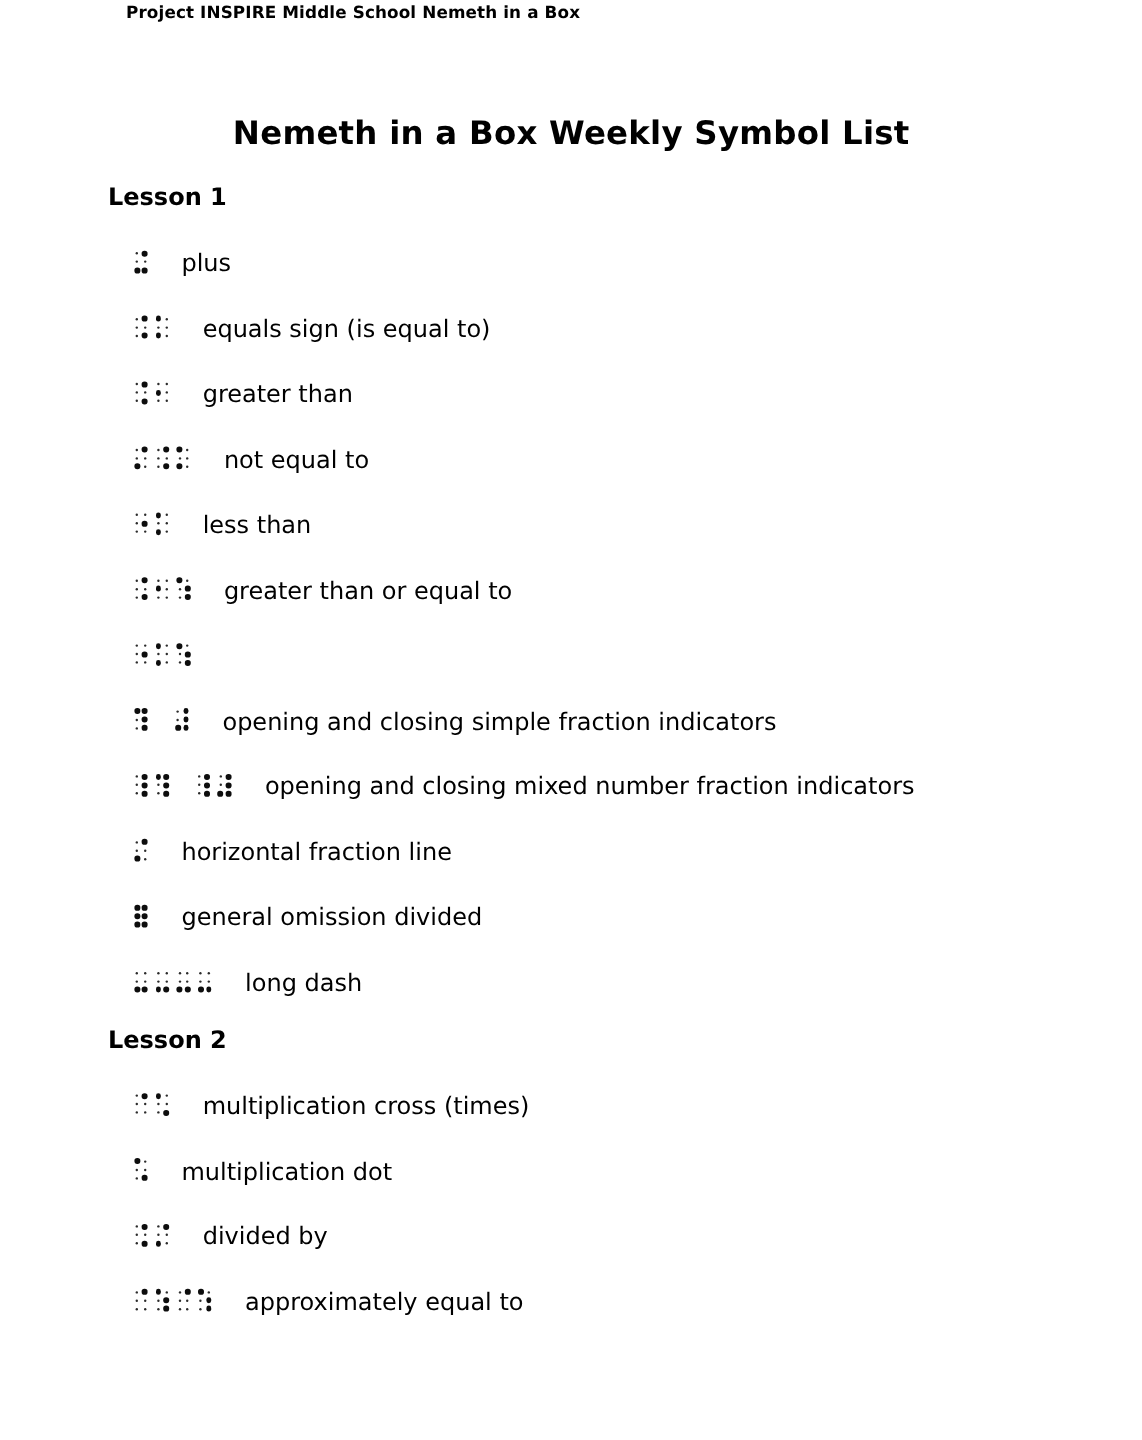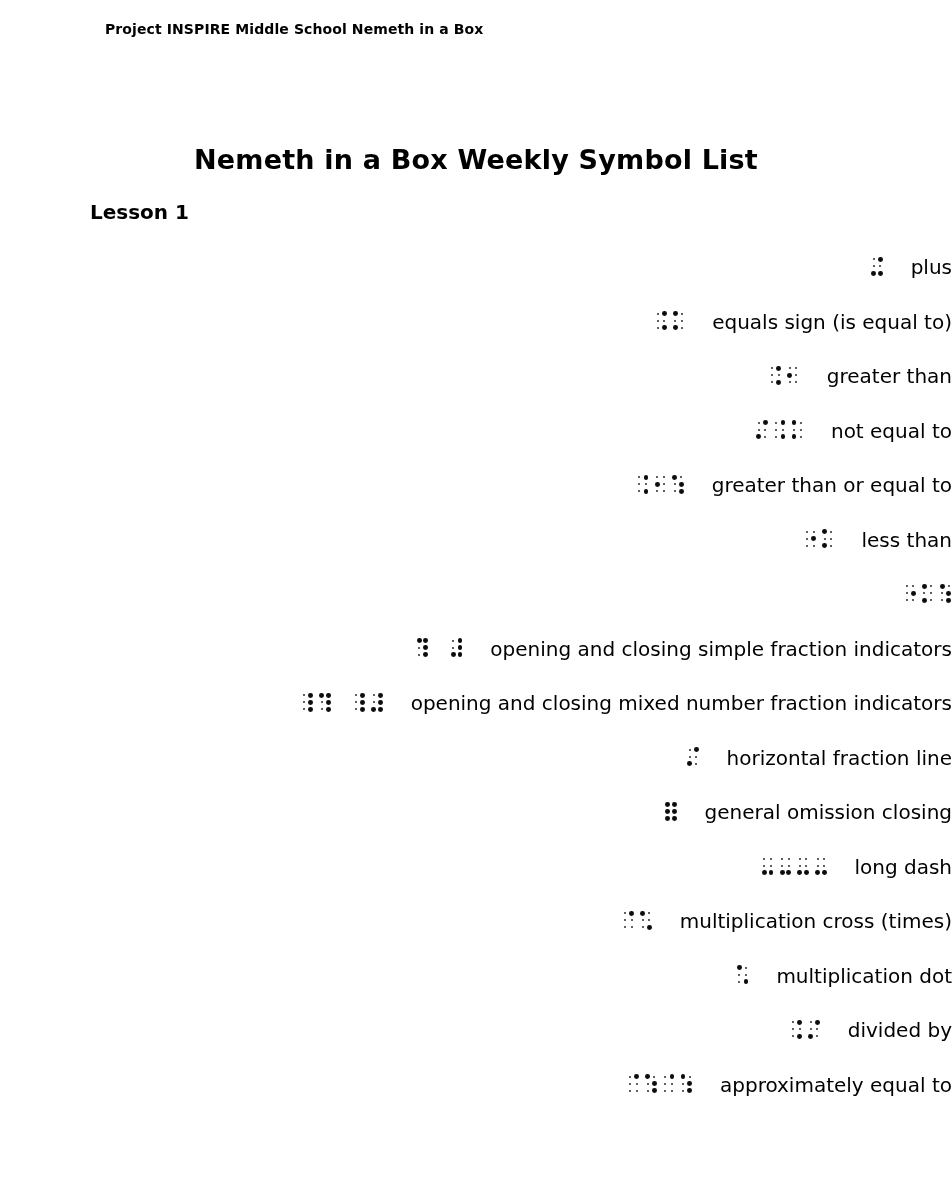--- a/index.html
+++ b/index.html
@@ -4,42 +4,41 @@
 <style>
   * { margin:0; padding:0; box-sizing:border-box; }
   html,body { background:#ffffff; }
   body {
     width:952px; height:1200px; overflow:hidden;
     font-family:"DejaVu Sans","Liberation Sans",sans-serif;
     color:#000;
     position:relative;
   }
   .doc-header {
-    padding:21px 0 0 105px;
+    padding:3px 0 0 105px;
     font-size:14px; font-weight:bold; line-height:17px;
     letter-spacing:0.1px;
   }
   .doc-title {
-    margin-top:106px;
+    margin-top:76px;
     text-align:center;
     font-size:27px; font-weight:bold; line-height:32px;
     letter-spacing:0.2px;
   }
   .lesson-section .lesson-heading {
     margin:25px 0 16px 90px;
     font-size:20px; font-weight:bold; line-height:23px;
   }
   .lesson-section + .lesson-section .lesson-heading {
     margin-top:9px;
   }
   .symbol-row {
     height:54.5px;
     display:flex; align-items:center;
     padding-left:111px;
-    justify-content:flex-end;
   }
   .symbol-label {
     font-size:20px; line-height:24px;
     margin-left:27px;
     white-space:nowrap;
   }
   .braille-cells {
     display:flex; align-items:center;
     gap:4.5px;
     position:relative; top:-1px;
@@ -147,20 +146,41 @@
             <span class="braille-dot on"></span>
             <span class="braille-dot off"></span>
           </span>
         </span>
         <span class="symbol-label">not equal to</span>
       </div>
       <div class="symbol-row">
         <span class="braille-cells">
           <span class="braille-cell">
             <span class="braille-dot off"></span>
+            <span class="braille-dot off"></span>
+            <span class="braille-dot off"></span>
+            <span class="braille-dot on"></span>
+            <span class="braille-dot off"></span>
+            <span class="braille-dot off"></span>
+          </span>
+          <span class="braille-cell">
+            <span class="braille-dot on"></span>
+            <span class="braille-dot off"></span>
+            <span class="braille-dot off"></span>
+            <span class="braille-dot off"></span>
+            <span class="braille-dot on"></span>
+            <span class="braille-dot off"></span>
+          </span>
+        </span>
+        <span class="symbol-label">less than</span>
+      </div>
+      <div class="symbol-row">
+        <span class="braille-cells">
+          <span class="braille-cell">
+            <span class="braille-dot off"></span>
             <span class="braille-dot on"></span>
             <span class="braille-dot off"></span>
             <span class="braille-dot off"></span>
             <span class="braille-dot off"></span>
             <span class="braille-dot on"></span>
           </span>
           <span class="braille-cell">
             <span class="braille-dot off"></span>
             <span class="braille-dot off"></span>
             <span class="braille-dot on"></span>
@@ -190,41 +210,20 @@
             <span class="braille-dot off"></span>
           </span>
           <span class="braille-cell">
             <span class="braille-dot on"></span>
             <span class="braille-dot off"></span>
             <span class="braille-dot off"></span>
             <span class="braille-dot off"></span>
             <span class="braille-dot on"></span>
             <span class="braille-dot off"></span>
           </span>
-        </span>
-        <span class="symbol-label">less than</span>
-      </div>
-      <div class="symbol-row">
-        <span class="braille-cells">
-          <span class="braille-cell">
-            <span class="braille-dot off"></span>
-            <span class="braille-dot off"></span>
-            <span class="braille-dot off"></span>
-            <span class="braille-dot on"></span>
-            <span class="braille-dot off"></span>
-            <span class="braille-dot off"></span>
-          </span>
-          <span class="braille-cell">
-            <span class="braille-dot on"></span>
-            <span class="braille-dot off"></span>
-            <span class="braille-dot off"></span>
-            <span class="braille-dot off"></span>
-            <span class="braille-dot on"></span>
-            <span class="braille-dot off"></span>
-          </span>
           <span class="braille-cell">
             <span class="braille-dot on"></span>
             <span class="braille-dot off"></span>
             <span class="braille-dot off"></span>
             <span class="braille-dot on"></span>
             <span class="braille-dot off"></span>
             <span class="braille-dot on"></span>
           </span>
         </span>
       </div>
@@ -305,21 +304,21 @@
         <span class="braille-cells">
           <span class="braille-cell">
             <span class="braille-dot on"></span>
             <span class="braille-dot on"></span>
             <span class="braille-dot on"></span>
             <span class="braille-dot on"></span>
             <span class="braille-dot on"></span>
             <span class="braille-dot on"></span>
           </span>
         </span>
-        <span class="symbol-label">general omission closing</span>
+        <span class="symbol-label">general omission divided</span>
       </div>
       <div class="symbol-row">
         <span class="braille-cells">
           <span class="braille-cell">
             <span class="braille-dot off"></span>
             <span class="braille-dot off"></span>
             <span class="braille-dot off"></span>
             <span class="braille-dot off"></span>
             <span class="braille-dot on"></span>
             <span class="braille-dot on"></span>
@@ -346,20 +345,21 @@
             <span class="braille-dot off"></span>
             <span class="braille-dot off"></span>
             <span class="braille-dot on"></span>
             <span class="braille-dot on"></span>
           </span>
         </span>
         <span class="symbol-label">long dash</span>
       </div>
     </div>
     <div class="lesson-section">
+      <div class="lesson-heading">Lesson 2</div>
       <div class="symbol-row">
         <span class="braille-cells">
           <span class="braille-cell">
             <span class="braille-dot off"></span>
             <span class="braille-dot on"></span>
             <span class="braille-dot off"></span>
             <span class="braille-dot off"></span>
             <span class="braille-dot off"></span>
             <span class="braille-dot off"></span>
           </span>

